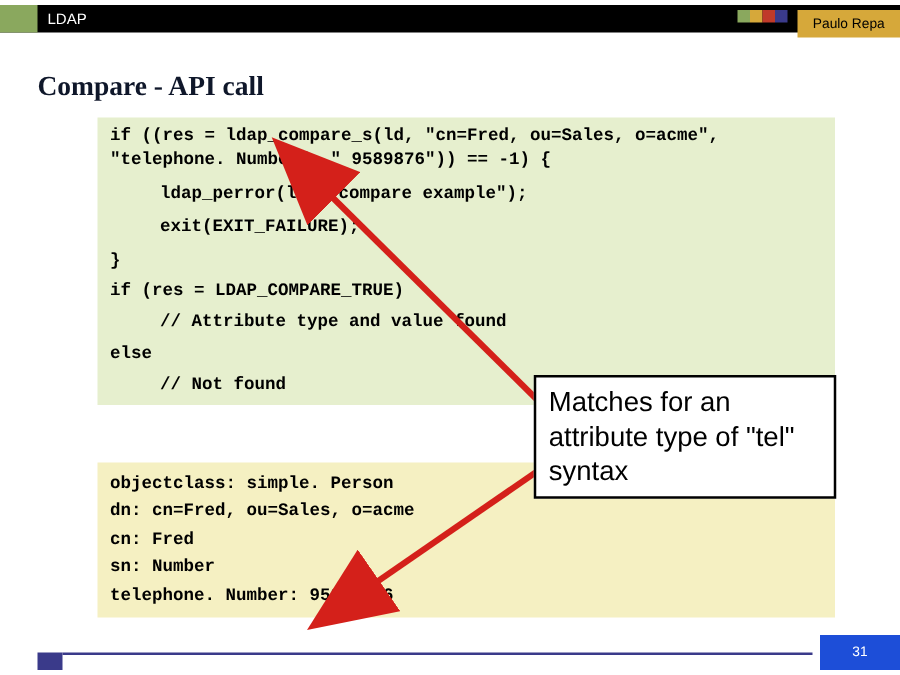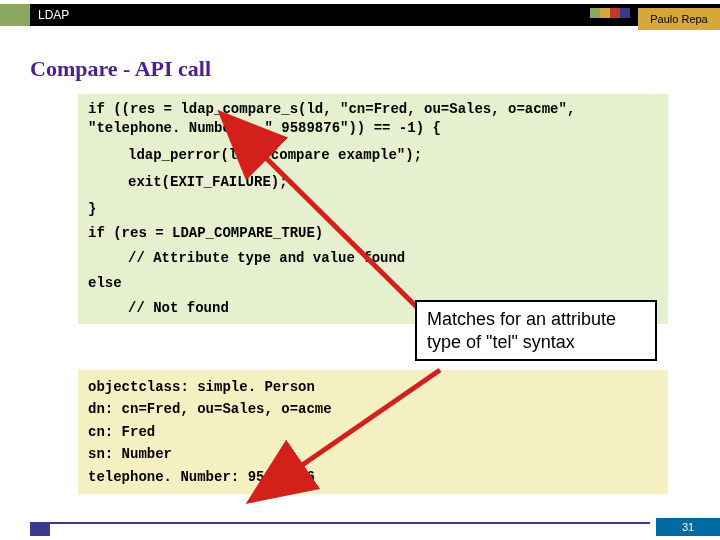--- a/index.html
+++ b/index.html
@@ -3,30 +3,30 @@
 <meta charset="utf-8">
 <style>
   * { box-sizing: border-box; margin: 0; padding: 0; }
   body { width: 720px; height: 540px; background: #fff; font-family: Verdana, Arial, sans-serif; position: relative; overflow: hidden; }
   .topbar { position: absolute; top: 4px; left: 0; width: 720px; height: 22px; background: #000000; display: flex; align-items: center; }
   .top-green { position: absolute; left: 0; top: 0; width: 30px; height: 22px; background: #8aa85e; }
   .top-title { color: #fff; font-size: 12px; margin-left: 38px; }
   .top-colors { position: absolute; right: 90px; top: 4px; display: flex; }
   .top-colors span { width: 10px; height: 10px; display: block; }
   .top-author { position: absolute; right: 0; top: 4px; width: 82px; height: 22px; background: #d6a83a; color: #000; font-size: 11px; display: flex; align-items: center; justify-content: center; }
-  .page-title { position: absolute; left: 30px; top: 56px; font-family: Georgia, 'Times New Roman', serif; font-weight: bold; font-size: 22px; color: #4c1d95; }
+  .page-title { position: absolute; left: 30px; top: 56px; font-family: Georgia, 'Times New Roman', serif; font-weight: bold; font-size: 22px; color: #0f172a; }
   .codebox { position: absolute; left: 78px; top: 94px; width: 590px; background: #e6efce; font-family: "Courier New", monospace; font-size: 14px; font-weight: bold; color: #000; padding: 6px 10px; line-height: 1.35; }
   .line { white-space: pre; }
   .w1 { margin-left: 40px; }
   .ldif { position: absolute; left: 78px; top: 370px; width: 590px; background: #f5f0c2; font-family: "Courier New", monospace; font-size: 14px; font-weight: bold; color: #000; padding: 6px 10px; line-height: 1.6; }
-  .callout { position: absolute; left: 415px; top: 300px; width: 242px; background: #fff; border: 2px solid #000; padding: 6px 10px; font-family: Arial, sans-serif; font-size: 18px; line-height: 1.25; }
+  .callout { position: absolute; left: 427px; top: 300px; width: 242px; background: #fff; border: 2px solid #000; padding: 6px 10px; font-family: Arial, sans-serif; font-size: 22px; line-height: 1.25; }
   .bottombar { position: absolute; bottom: 4px; left: 0; width: 720px; height: 18px; }
   .bot-block { position: absolute; left: 30px; bottom: 0; width: 20px; height: 14px; background: #3a3a8a; }
   .bot-line { position: absolute; left: 50px; bottom: 12px; width: 600px; height: 2px; background: #3a3a8a; }
-  .bot-num { position: absolute; right: 0; bottom: 0; width: 64px; height: 18px; background: #0369a1; color: #fff; font-size: 11px; display: flex; align-items: center; justify-content: center; }
+  .bot-num { position: absolute; right: 0; bottom: 0; width: 64px; height: 28px; background: #1d4ed8; color: #fff; font-size: 11px; display: flex; align-items: center; justify-content: center; }
   svg.arrows { position: absolute; left: 0; top: 0; width: 720px; height: 540px; pointer-events: none; }
 </style>
 </head>
 <body>
 
 <div class="topbar">
   <div class="top-green"></div>
   <div class="top-title">LDAP</div>
   <div class="top-colors">
     <span style="background:#8aa85e"></span>

